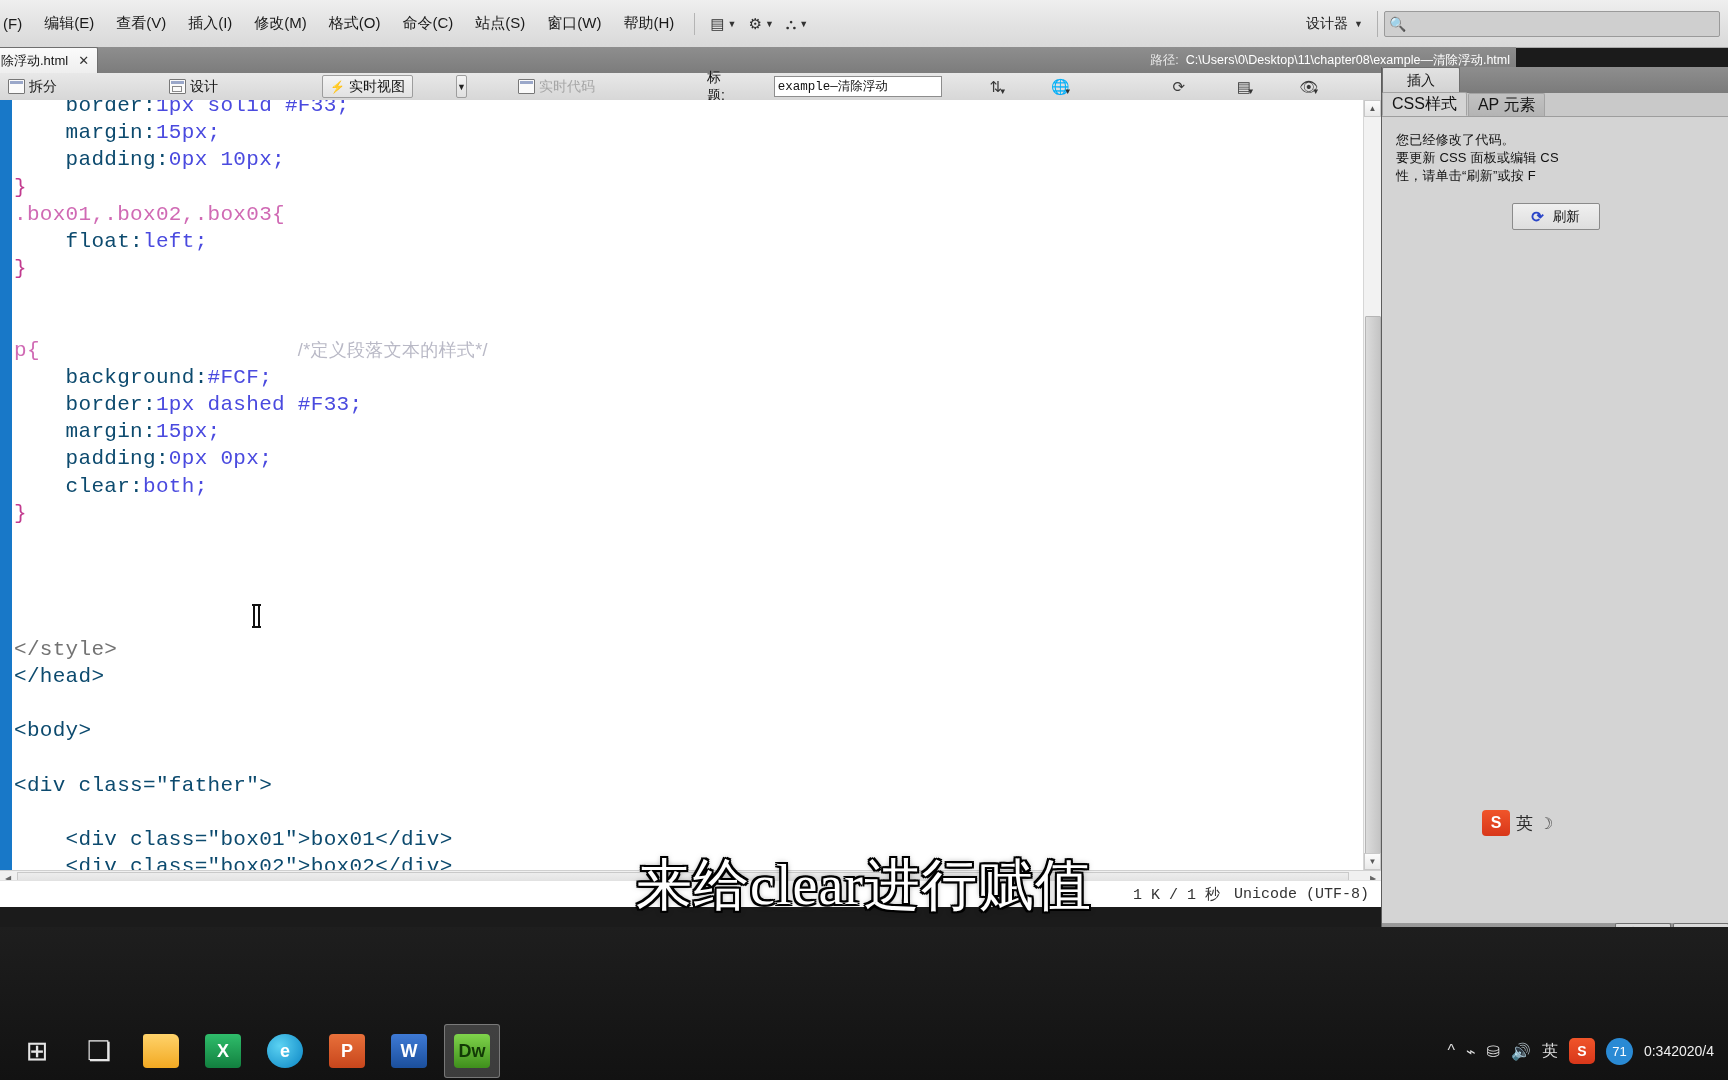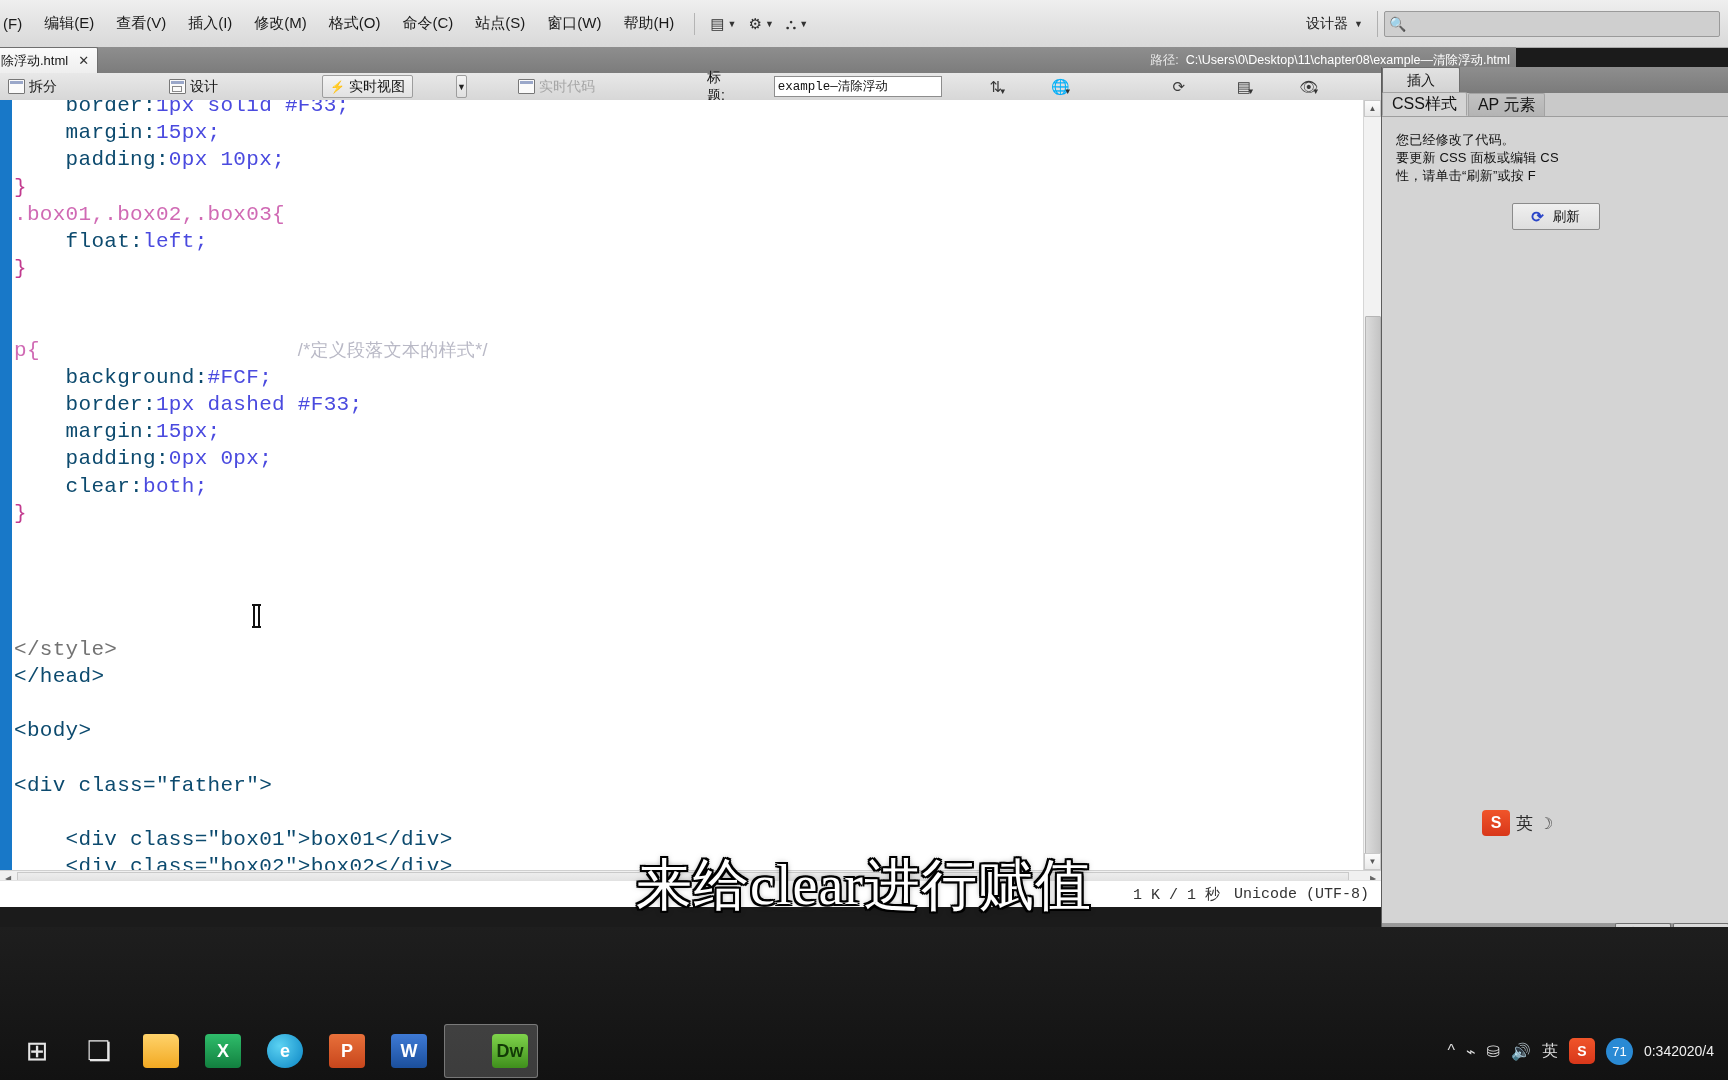--- a/index.html
+++ b/index.html
@@ -261,21 +261,21 @@
   .tb-inner{position:absolute;left:0;bottom:0;width:1728px;height:58px;display:flex;align-items:center;}
   .tb-left{display:flex;align-items:center;gap:8px;padding-left:10px;}
   .tb-btn{
     width:54px;height:52px;display:flex;align-items:center;justify-content:center;
     font-size:27px;color:#e6e6e6;
   }
   .tb-app{
     width:54px;height:52px;display:flex;align-items:center;justify-content:center;
     border-radius:3px;position:relative;
   }
-  .tb-app.active{background:rgba(255,255,255,.18);border:1px solid rgba(255,255,255,.3);padding-left:38px;}
+  .tb-app.active{background:rgba(255,255,255,.18);border:1px solid rgba(255,255,255,.3);}
   .ico{width:36px;height:34px;border-radius:4px;display:flex;align-items:center;
        justify-content:center;font-size:18px;font-weight:bold;color:#fff;}
   .ico.folder{background:linear-gradient(#ffd36b,#f2a922);border-radius:3px 6px 4px 4px;color:#7a4b00;}
   .ico.excel{background:linear-gradient(#2fbd6b,#12803f);}
   .ico.edge{background:radial-gradient(circle at 35% 35%,#5bd2f2,#0a84c4);border-radius:50%;}
   .ico.ppt{background:linear-gradient(#e8703a,#c8461c);}
   .ico.word{background:linear-gradient(#3e7ad6,#1b4f9c);}
   .ico.dw{background:linear-gradient(#7fd44b,#3f8f1c);color:#123a06;}
   .tb-right{
     margin-left:auto;display:flex;align-items:center;gap:11px;padding-right:14px;

